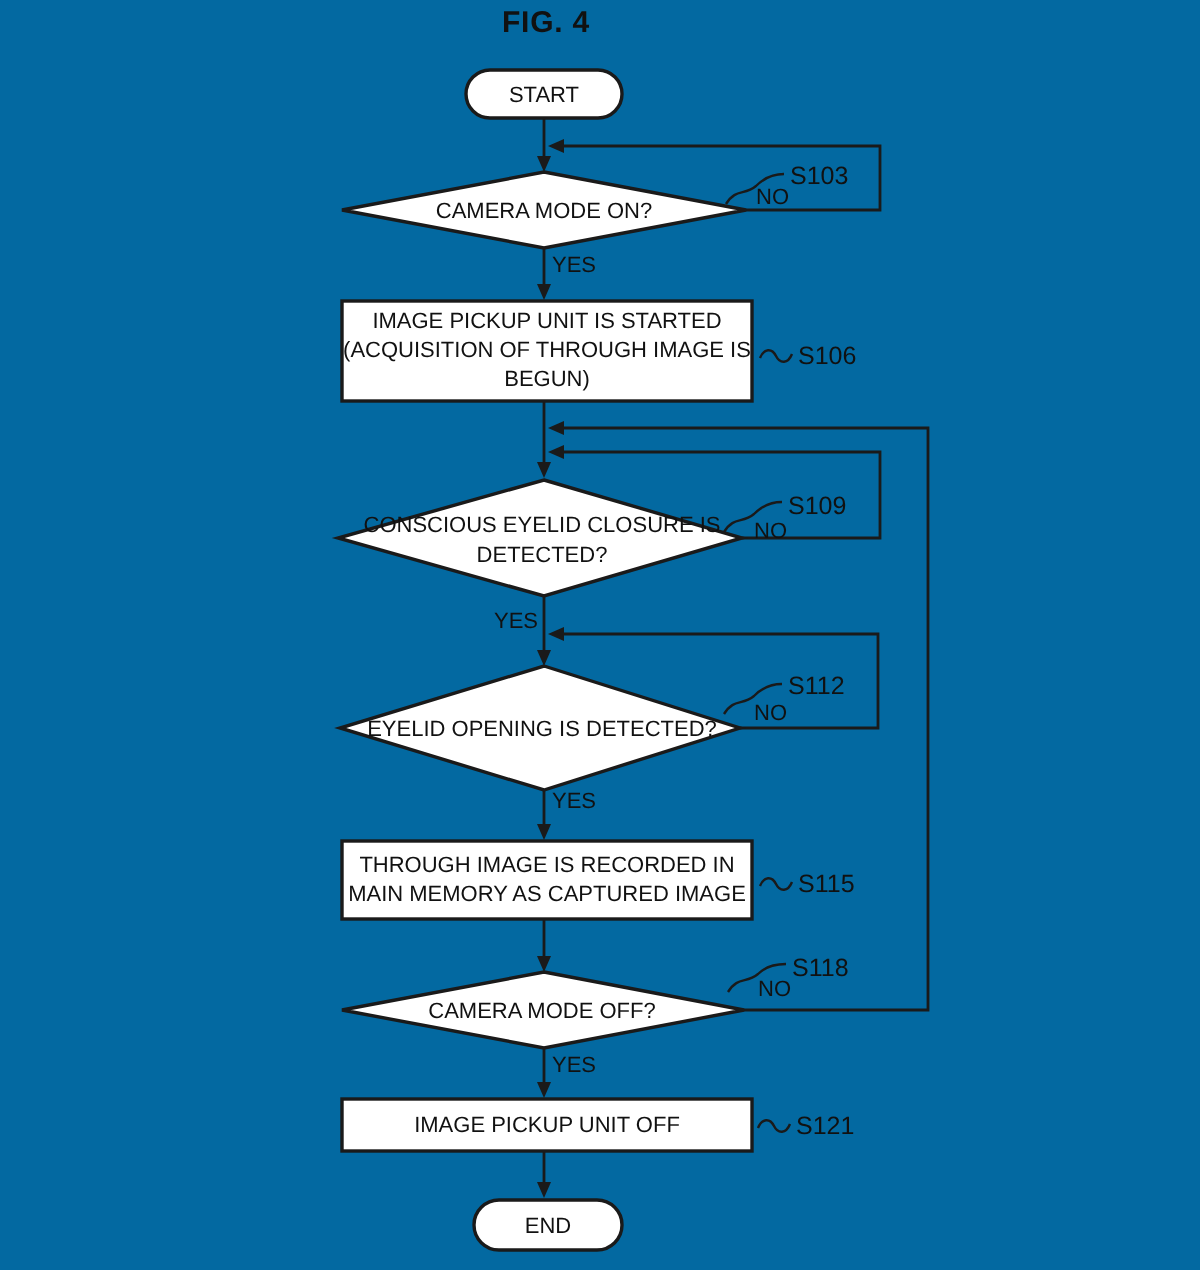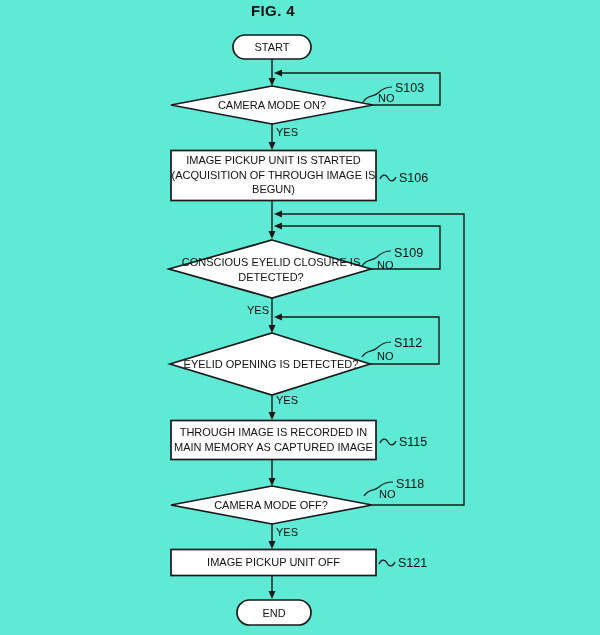--- a/index.html
+++ b/index.html
@@ -3,21 +3,21 @@
 <meta charset="utf-8">
 <style>
   html, body {
     margin: 0;
     padding: 0;
     background: #ffffff;
   }
   .page {
     width: 600px;
     height: 635px;
-    background: #5eead4;
+    background: #0369a1;
     position: relative;
     overflow: hidden;
   }
   svg { display: block; }
   .ink-line {
     stroke: #1a1a1a;
     stroke-width: 1.4;
     fill: none;
   }
   .ink-shape {

